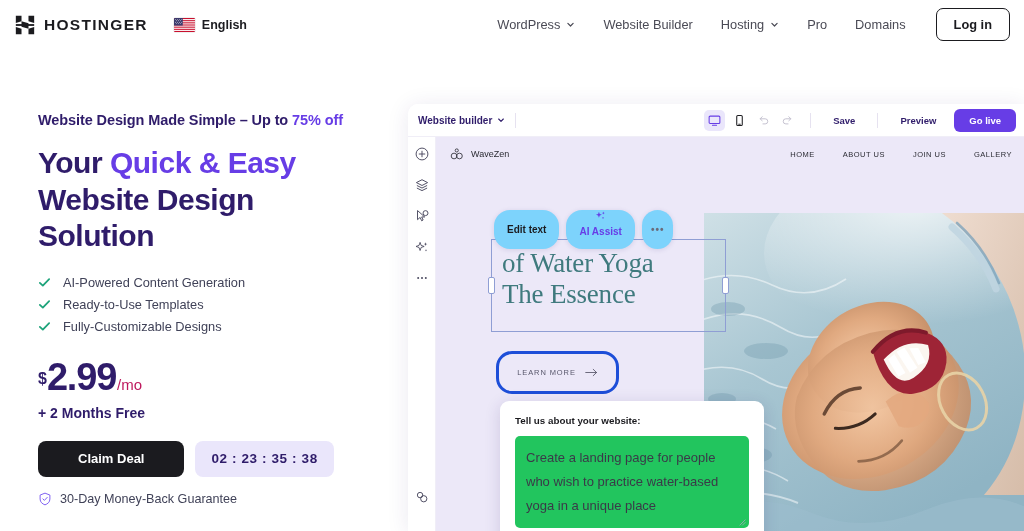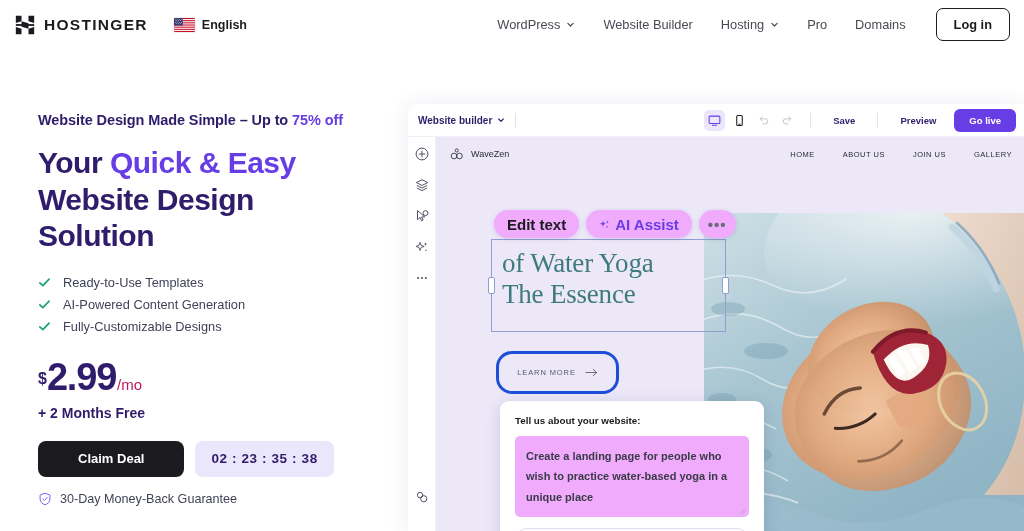--- a/index.html
+++ b/index.html
@@ -123,25 +123,25 @@
     height: 34px; display: flex; align-items: center; padding: 0 12px 0 14px;
   }
   .site-logo { display: flex; align-items: center; }
   .site-logo-icon { width: 15px; height: 15px; display: block; }
   .site-logo-text { font-size: 9px; color: #2b2b33; margin-left: 6px; font-weight: 500; }
   .site-links { margin-left: auto; display: flex; gap: 28px; }
   .site-link { font-size: 7.5px; letter-spacing: 0.5px; color: #2b2b33; cursor: pointer; }
 
   .edit-toolbar { position: absolute; left: 58px; top: 73px; display: flex; gap: 7px; z-index: 6; }
   .pill {
-    background: #f0abfc; border-radius: 16px; height: 28px; display: flex;
-    align-items: center; padding: 0 13px; font-size: 15px; font-weight: 700;
+    background: #7dd3fc; border-radius: 16px; height: 39px; display: flex;
+    align-items: center; padding: 0 13px; font-size: 10px; font-weight: 700;
     color: #1b1b1f; box-shadow: 0 1px 5px rgba(47,28,106,.13); cursor: pointer;
   }
-  .pill.ai { color: #673de6; gap: 5px; }
+  .pill.ai { color: #673de6; gap: 5px; flex-direction: column; }
   .pill.more { padding: 0 9px; color: #6a6a7a; font-weight: 700; letter-spacing: 1px; }
   .sparkle { width: 11px; height: 11px; display: block; }
 
   .hero-text-box {
     position: absolute; left: 55px; top: 102px; width: 235px; height: 93px;
     border: 1.5px solid #8f9ed4; z-index: 4;
   }
   .hero-text {
     font-family: "Liberation Serif", serif; font-size: 27px; color: #3f7a7e;
     line-height: 1.14; padding: 8px 0 0 10px; font-weight: 400; letter-spacing: -0.2px;
@@ -167,23 +167,23 @@
   }
   .photo-svg { width: 100%; height: 100%; display: block; }
 
   .ai-dialog {
     position: absolute; left: 64px; top: 264px; width: 264px;
     background: #fff; border-radius: 9px; padding: 14px 15px 16px;
     box-shadow: 0 3px 16px rgba(47,28,106,.16); z-index: 8;
   }
   .ai-q { font-size: 9.8px; font-weight: 700; color: #1b1b1f; }
   .ai-input {
-    margin-top: 10px; background: #f0abfc; border-radius: 5px;
-    padding: 10px 11px; font-size: 11px; color: #3a3a48; line-height: 1.85;
-    position: relative; min-height: 48px; font-weight: bold;
+    margin-top: 10px; background: #22c55e; border-radius: 5px;
+    padding: 10px 11px; font-size: 13px; color: #3a3a48; line-height: 1.85;
+    position: relative; min-height: 48px;
   }
   .resize-grip { position: absolute; right: 3px; bottom: 2px; width: 7px; height: 7px; display: block; }
   .ai-submit {
     margin-top: 11px; width: 100%; height: 30px; background: #fff;
     border: 1px solid #e2def0; border-radius: 12px; display: flex;
     align-items: center; justify-content: center; gap: 7px;
     font-size: 10px; font-weight: 700; color: #673de6; cursor: pointer;
     font-family: inherit;
   }
 </style>
@@ -269,27 +269,27 @@
 
   <h1 class="headline">
     <span>Your </span><span class="hl">Quick &amp; Easy</span> <span>Website Design Solution</span>
   </h1>
 
   <div class="features">
     <div class="feature">
       <svg class="check" viewBox="0 0 14 14">
         <path d="M2 7.4 L5.2 10.4 L12 3.4" fill="none" stroke="#1da37a" stroke-width="1.9" stroke-linecap="round" stroke-linejoin="round"></path>
       </svg>
-      <span class="feature-label">Ready-to-Use Templates</span>
+      <span class="feature-label">AI-Powered Content Generation</span>
     </div>
     <div class="feature">
       <svg class="check" viewBox="0 0 14 14">
         <path d="M2 7.4 L5.2 10.4 L12 3.4" fill="none" stroke="#1da37a" stroke-width="1.9" stroke-linecap="round" stroke-linejoin="round"></path>
       </svg>
-      <span class="feature-label">AI-Powered Content Generation</span>
+      <span class="feature-label">Ready-to-Use Templates</span>
     </div>
     <div class="feature">
       <svg class="check" viewBox="0 0 14 14">
         <path d="M2 7.4 L5.2 10.4 L12 3.4" fill="none" stroke="#1da37a" stroke-width="1.9" stroke-linecap="round" stroke-linejoin="round"></path>
       </svg>
       <span class="feature-label">Fully-Customizable Designs</span>
     </div>
   </div>
 
   <div class="price-row">

